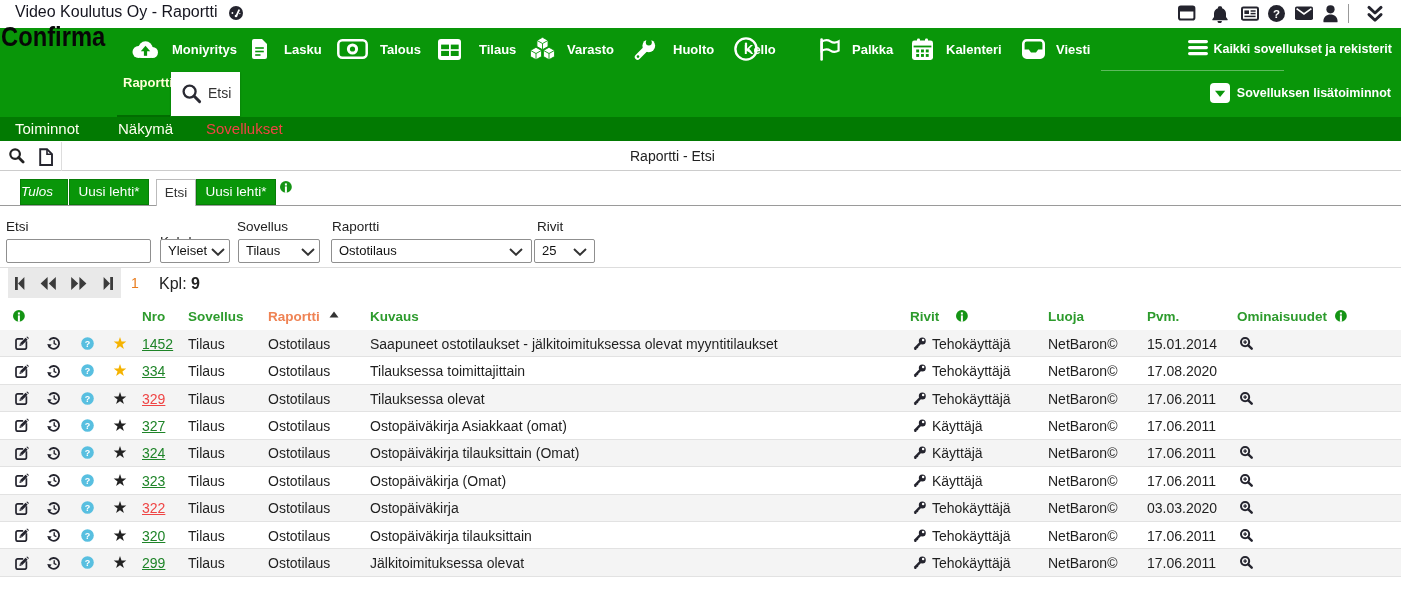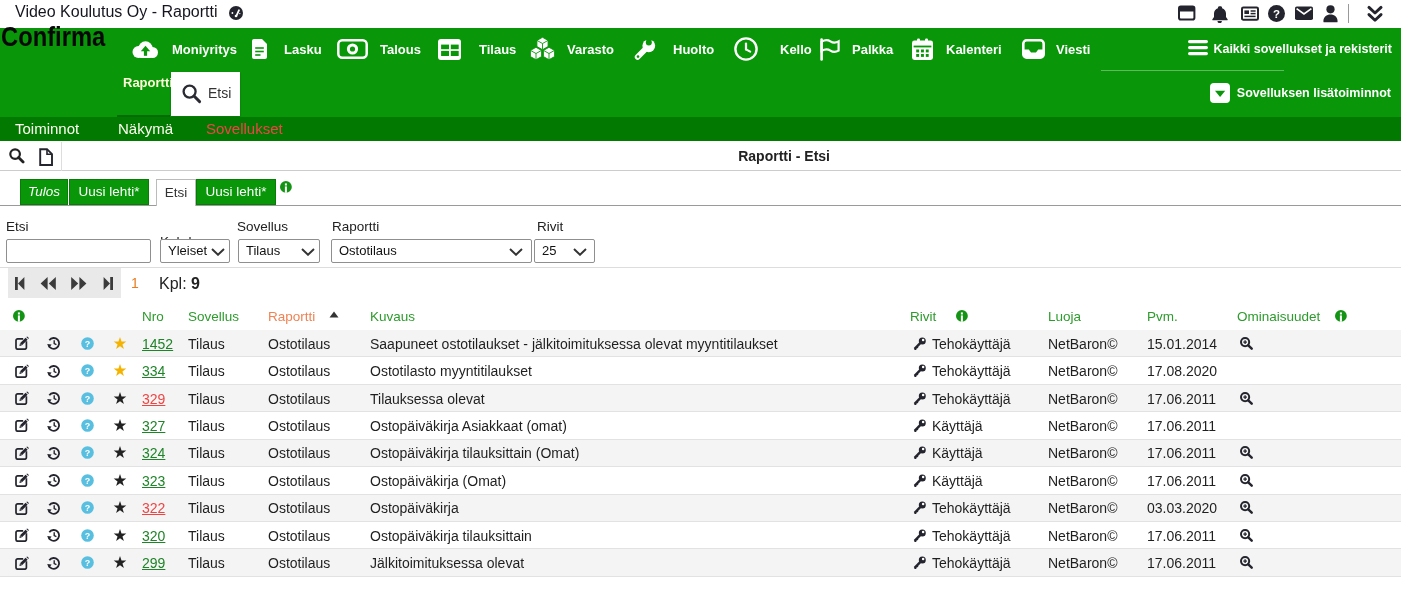--- a/index.html
+++ b/index.html
@@ -1,19 +1,19 @@
 <!DOCTYPE html>
 <html><head><meta charset="utf-8"><style>
 *{margin:0;padding:0;box-sizing:border-box}
 html,body{width:1401px;height:606px;background:#fff;font-family:"Liberation Sans",sans-serif;position:relative;overflow:hidden}
 .abs{position:absolute}
 .lbl{position:absolute;font-size:13.5px;color:#222}
 .sel{position:absolute;height:24px;border:1px solid #8f8f8f;border-radius:2px;background:#fff;font-size:13px;color:#111;line-height:22px;padding-left:7px}
 .nav{position:absolute;color:#fff;font-size:13px;font-weight:bold;white-space:nowrap}
-.hg{position:absolute;font-size:13.5px;font-weight:normal;color:#2d9b2d;white-space:nowrap}
+.hg{position:absolute;font-size:13.5px;font-weight:bold;color:#2d9b2d;white-space:nowrap}
 .cell{position:absolute;font-size:14px;color:#1f1f1f;white-space:nowrap}
 </style></head><body>
 <div class="abs" style="left:0;top:0;width:1401px;height:28px;background:#fff"></div>
 <div class="abs" style="left:15px;top:3px;font-size:16px;color:#15151f">Video Koulutus Oy - Raportti</div>
 <svg class="abs" style="left:229px;top:6px" width="14" height="14" viewBox="0 0 14 14">
     <circle cx="7" cy="7" r="7" fill="#24242e"></circle>
     <line x1="7.4" y1="9.8" x2="10" y2="4.2" stroke="#fff" stroke-width="1.8" stroke-linecap="round"></line>
     <circle cx="7" cy="10" r="1.3" fill="#fff"></circle>
     <circle cx="3.4" cy="7" r="0.9" fill="#fff"></circle>
     <circle cx="10.8" cy="7.6" r="0.7" fill="#fff"></circle>
@@ -121,21 +121,21 @@
     <circle cx="5" cy="18.6" r="1.3" fill="#099609"></circle>
   </svg>
 <div class="nav" style="left:673px;top:42px">Huolto</div>
 <svg class="abs" style="left:734px;top:37px" width="24" height="24" viewBox="0 0 24 24">
     <circle cx="12" cy="12" r="10.6" fill="none" stroke="#fff" stroke-width="2.4"></circle>
     <g stroke="#fff" stroke-width="2.2" stroke-linecap="round">
       <line x1="12" y1="12.4" x2="12" y2="6.6"></line>
       <line x1="12" y1="12.4" x2="16.2" y2="14.6"></line>
     </g>
   </svg>
-<div class="nav" style="left:780px;top:42px">Kello</div>
+<div class="nav" style="left:744px;top:42px">Kello</div>
 <svg class="abs" style="left:819px;top:37px" width="21" height="24" viewBox="0 0 21 24">
     <line x1="2.6" y1="2.5" x2="2.6" y2="22.5" stroke="#fff" stroke-width="2.6" stroke-linecap="round"></line>
     <path d="M2.6,4.6 C6,2.8 9,2.8 11.4,4.4 C13.8,6 17,6 19.6,4.4 L19.6,13.6 C17,15.2 13.8,15.2 11.4,13.6 C9,12 6,12 2.6,13.8 Z" fill="none" stroke="#fff" stroke-width="2.2"></path>
   </svg>
 <div class="nav" style="left:852px;top:42px">Palkka</div>
 <svg class="abs" style="left:912px;top:38px" width="21" height="22" viewBox="0 0 21 22">
     <rect x="5" y="0.5" width="3" height="6" rx="1.2" fill="#fff"></rect>
     <rect x="13" y="0.5" width="3" height="6" rx="1.2" fill="#fff"></rect>
     <rect x="0" y="2.6" width="21" height="19.4" rx="2.4" fill="#fff"></rect>
     <rect x="1.6" y="7.6" width="17.8" height="1.8" fill="#099609"></rect>
@@ -179,23 +179,23 @@
 <div class="abs" style="left:0;top:141px;width:1401px;height:30px;background:#fff;border-bottom:1px solid #ccc"></div>
 <svg class="abs" style="left:9px;top:148px" width="16" height="16" viewBox="0 0 16 16">
     <circle cx="6.1" cy="6.1" r="4.8" fill="none" stroke="#222" stroke-width="2.2"></circle>
     <line x1="9.6" y1="9.6" x2="14.1" y2="14.1" stroke="#222" stroke-width="2.8000000000000003" stroke-linecap="round"></line>
   </svg>
 <svg class="abs" style="left:39px;top:148px" width="15" height="18" viewBox="0 0 15 18">
     <path d="M1.2,1.2 H8 L13,6.2 V17 H1.2 Z" fill="none" stroke="#24242e" stroke-width="1.9"></path>
     <path d="M8,1.2 V6.2 H13" fill="none" stroke="#24242e" stroke-width="1.6"></path>
   </svg>
 <div class="abs" style="left:61px;top:142px;width:1px;height:29px;background:#ddd"></div>
-<div class="abs" style="left:630px;top:148px;width:200px;text-align:right;font-size:14px;font-weight:bold;color:#222">Raportti - Etsi</div>
+<div class="abs" style="left:630px;top:148px;width:200px;text-align:left;font-size:14px;font-weight:normal;color:#222">Raportti - Etsi</div>
 <div class="abs" style="left:0;top:204.5px;width:1401px;height:1px;background:#9a9a9a"></div>
-<div class="abs" style="left:20px;top:179px;width:48px;height:26px;background:#099609;border:1px solid #077d07;color:#fff;font-size:13.5px;text-align:center;line-height:24px;font-style:italic">Tulos</div>
+<div class="abs" style="left:20px;top:179px;width:48px;height:26px;background:#099609;border:1px solid #077d07;color:#fff;font-size:13.5px;text-align:left;line-height:24px;font-style:italic">Tulos</div>
 <div class="abs" style="left:69px;top:179px;width:80px;height:26px;background:#099609;border:1px solid #077d07;color:#fff;font-size:13.5px;text-align:center;line-height:24px;font-style:normal">Uusi lehti*</div>
 <div class="abs" style="left:156px;top:179px;width:40px;height:27px;background:#fff;border:1px solid #bbb;border-bottom:none;color:#333;font-size:13.5px;text-align:center;line-height:25px">Etsi</div>
 <div class="abs" style="left:196px;top:179px;width:80px;height:26px;background:#099609;border:1px solid #077d07;color:#fff;font-size:13.5px;text-align:center;line-height:24px;font-style:normal">Uusi lehti*</div>
 <svg class="abs" style="left:280px;top:181px" width="12" height="12" viewBox="0 0 12 12">
     <circle cx="5.9" cy="5.9" r="5.9" fill="#149414"></circle>
     <rect x="4.9" y="2.4" width="2.0" height="2.1" fill="#fff"></rect>
     <rect x="4.9" y="5.4" width="2.0" height="6.4" fill="#fff"></rect>
   </svg>
 <div class="lbl" style="left:6px;top:219px">Etsi</div>
 <div class="abs" style="left:6px;top:239px;width:145px;height:24px;border:1px solid #8f8f8f;border-radius:2px;background:#fff"></div>
@@ -325,21 +325,21 @@
 <svg class="abs" style="left:81px;top:364.13px" width="13" height="13" viewBox="0 0 13 13">
     <circle cx="6.5" cy="6.5" r="6.3" fill="#58bfe0"></circle>
     <text x="6.5" y="9.7" font-family="Liberation Sans" font-size="9" font-weight="bold" fill="#fff" text-anchor="middle">?</text>
   </svg>
 <svg class="abs" style="left:113px;top:363.13px" width="14" height="14" viewBox="0 0 14 14">
     <polygon points="7.00,1.00 8.53,5.50 13.28,5.56 9.47,8.40 10.88,12.94 7.00,10.20 3.12,12.94 4.53,8.40 0.72,5.56 5.47,5.50" fill="#f5b301"></polygon>
   </svg>
 <a class="cell" style="left:142px;top:363.1px;color:#1e8428;text-decoration:underline">334</a>
 <div class="cell" style="left:188px;top:363.1px">Tilaus</div>
 <div class="cell" style="left:268px;top:363.1px">Ostotilaus</div>
-<div class="cell" style="left:370px;top:363.1px">Ostotilasto myyntitilaukset</div>
+<div class="cell" style="left:370px;top:363.1px">Tilauksessa toimittajittain</div>
 <svg class="abs" style="left:913px;top:364.13px" width="13" height="13" viewBox="0 0 13 13">
     <circle cx="9.3" cy="3.9" r="3.5" fill="#24242e"></circle>
     <circle cx="10.1" cy="3.1" r="1.25" fill="#fff"></circle>
     <line x1="7.2" y1="6.2" x2="1.6" y2="11.8" stroke="#24242e" stroke-width="2.4"></line>
     <line x1="1.4" y1="12.2" x2="3.3" y2="12.2" stroke="#24242e" stroke-width="2.2"></line>
     <line x1="3.6" y1="9.6" x2="4.8" y2="10.8" stroke="#24242e" stroke-width="1.8"></line>
   </svg>
 <div class="cell" style="left:932px;top:363.1px">Tehokäyttäjä</div>
 <div class="cell" style="left:1048px;top:363.1px">NetBaron©</div>
 <div class="cell" style="left:1147px;top:363.1px">17.08.2020</div>

